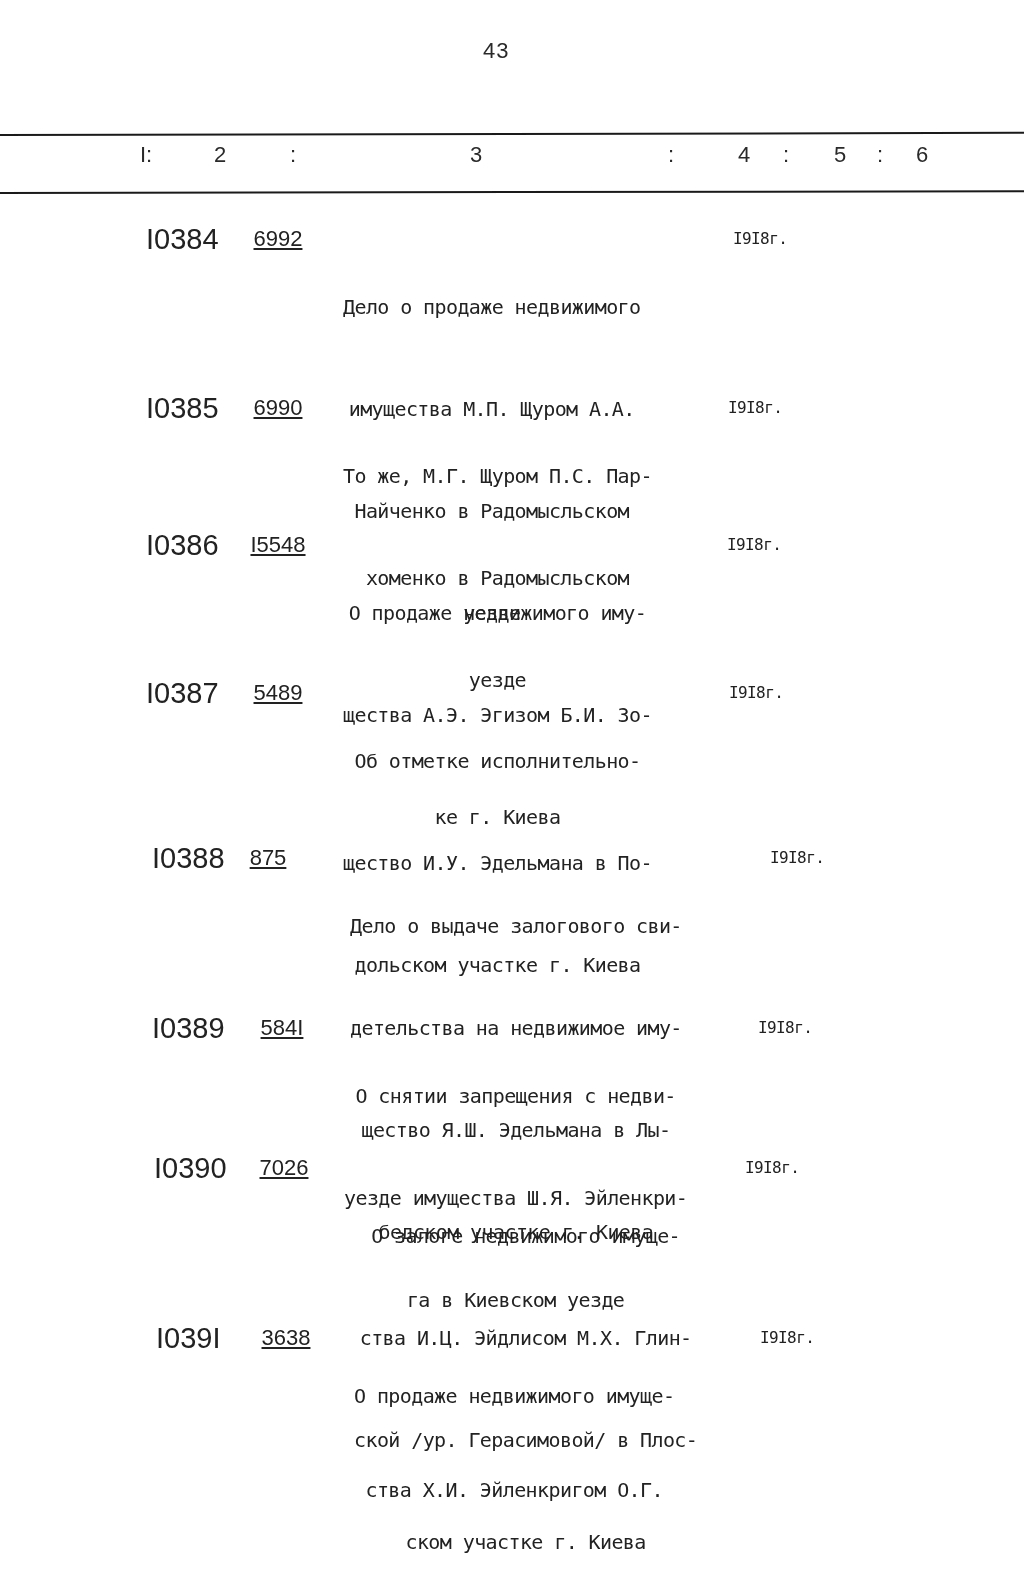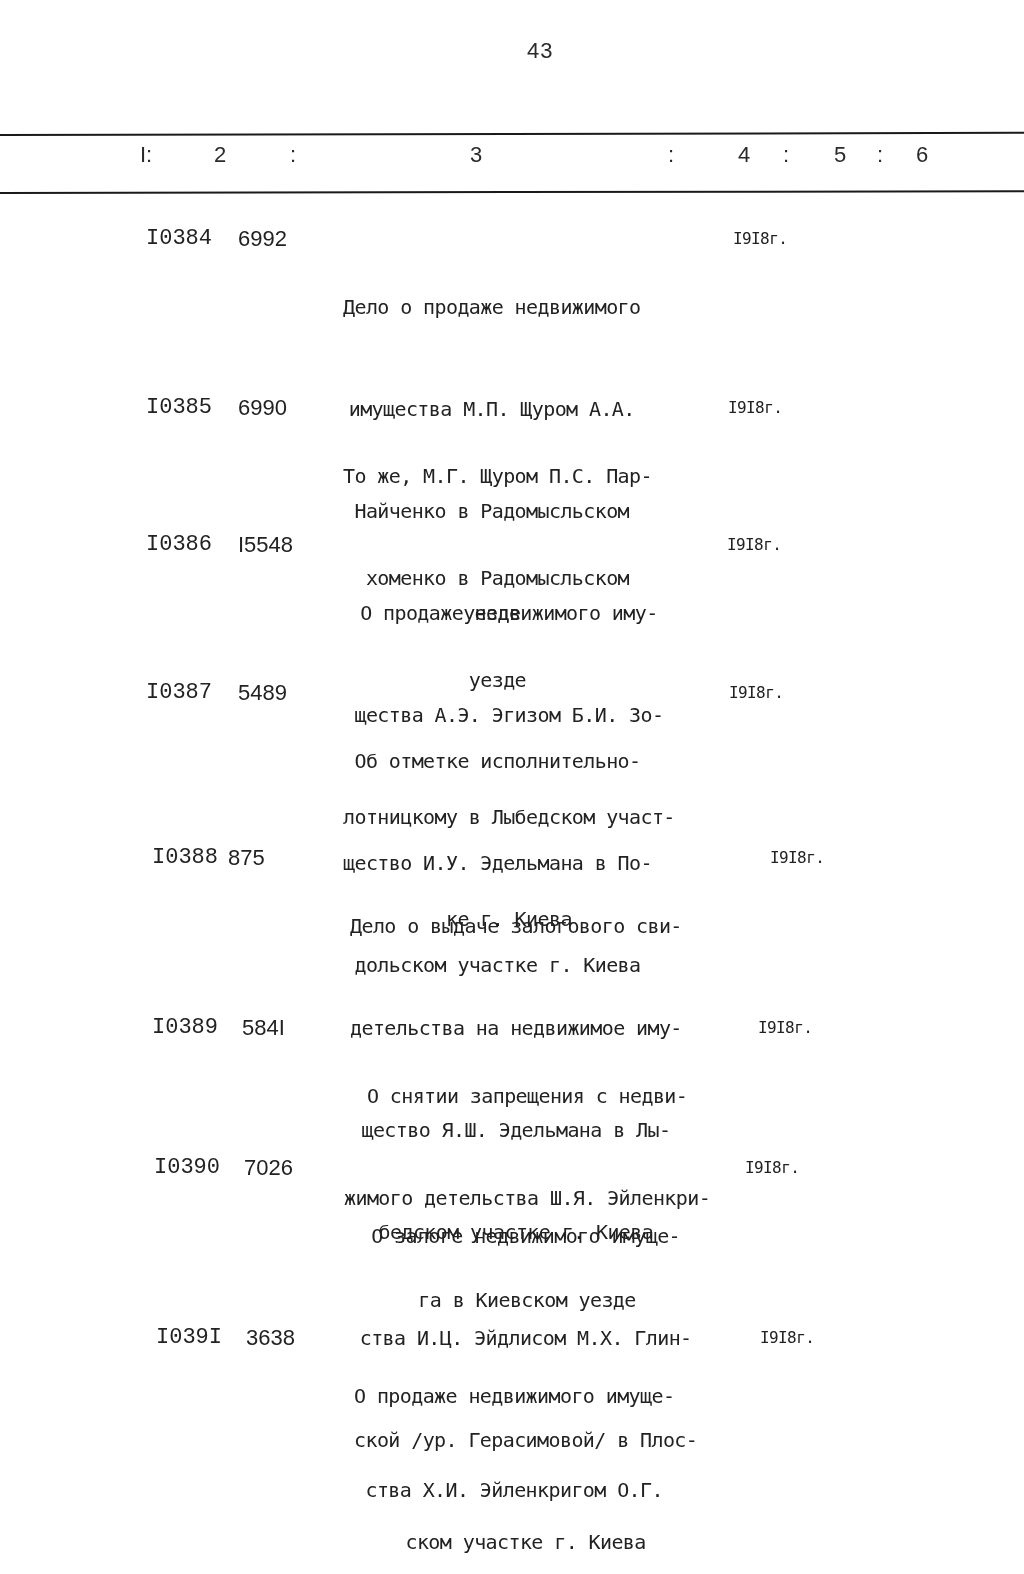--- a/index.html
+++ b/index.html
@@ -16,21 +16,20 @@
       font-family: "DejaVu Sans Mono", "Liberation Mono", monospace;
     }
     .page-number {
       position: absolute;
       top: 38px;
       left: 483px;
       font-family: "Liberation Sans", sans-serif;
       font-size: 22px;
       letter-spacing: 1px;
       color: #2a2a2a;
-      margin-left: 44px;
     }
     .rule {
       position: absolute;
       left: 0;
       width: 1024px;
       height: 2px;
       background: #1a1a1a;
     }
     .rule.top { top: 134px; transform: rotate(-0.12deg); transform-origin: left; }
     .rule.bottom { top: 192px; transform: rotate(-0.1deg); transform-origin: left; }
@@ -51,30 +50,31 @@
       position: absolute;
       left: 0;
       width: 1024px;
       font-size: 21px;
       line-height: 34px;
       color: #222;
     }
     .entry .num {
       position: absolute;
       left: 146px;
-      font-family: Liberation Mono, monospace;
-      font-size: 22px;
+      font-family: Liberation Sans, sans-serif;
+      font-size: 29px;
       letter-spacing: 0px;
     }
     .entry .code {
       position: absolute;
       width: 80px;
-      text-align: left;
+      text-align: center;
       font-family: "Liberation Sans", sans-serif;
       font-size: 22px;
+      text-decoration: underline;
     }
     .entry .desc {
       position: absolute;
       left: 343px;
       white-space: pre;
       font-family: "DejaVu Sans Mono", monospace;
       font-size: 20px;
       letter-spacing: -0.6px;
     }
     .entry .desc div { height: 34px; text-align: center; }
@@ -129,21 +129,20 @@
   </div>
   <span class="year" style="left:728px">I9I8г.</span>
 </div>
 
 <div class="entry" style="top:528px">
   <span class="num">I0386</span>
   <span class="code" style="left:238px">I5548</span>
   <div class="desc">
     <div>О продаже недвижимого иму-</div>
     <div>щества А.Э. Эгизом Б.И. Зо-</div>
-    <div>лотницкому в Лыбедском участ-</div>
     <div>ке г. Киева</div>
   </div>
   <span class="year" style="left:727px">I9I8г.</span>
 </div>
 
 <div class="entry" style="top:676px">
   <span class="num">I0387</span>
   <span class="code" style="left:238px">5489</span>
   <div class="desc">
     <div>Об отметке исполнительно-</div>
@@ -163,21 +162,21 @@
     <div>бедском участке г. Киева</div>
   </div>
   <span class="year" style="left:770px">I9I8г.</span>
 </div>
 
 <div class="entry" style="top:1011px">
   <span class="num" style="left:152px">I0389</span>
   <span class="code" style="left:242px">584I</span>
   <div class="desc" style="left:344px">
     <div>О снятии запрещения с недви-</div>
-    <div>жимого детельства Ш.Я. Эйленкри-</div>
+    <div>уезде имущества Ш.Я. Эйленкри-</div>
     <div>га в Киевском уезде</div>
   </div>
   <span class="year" style="left:758px">I9I8г.</span>
 </div>
 
 <div class="entry" style="top:1151px">
   <span class="num" style="left:154px">I0390</span>
   <span class="code" style="left:244px">7026</span>
   <div class="desc" style="left:354px">
     <div>О залоге недвижимого имуще-</div>

